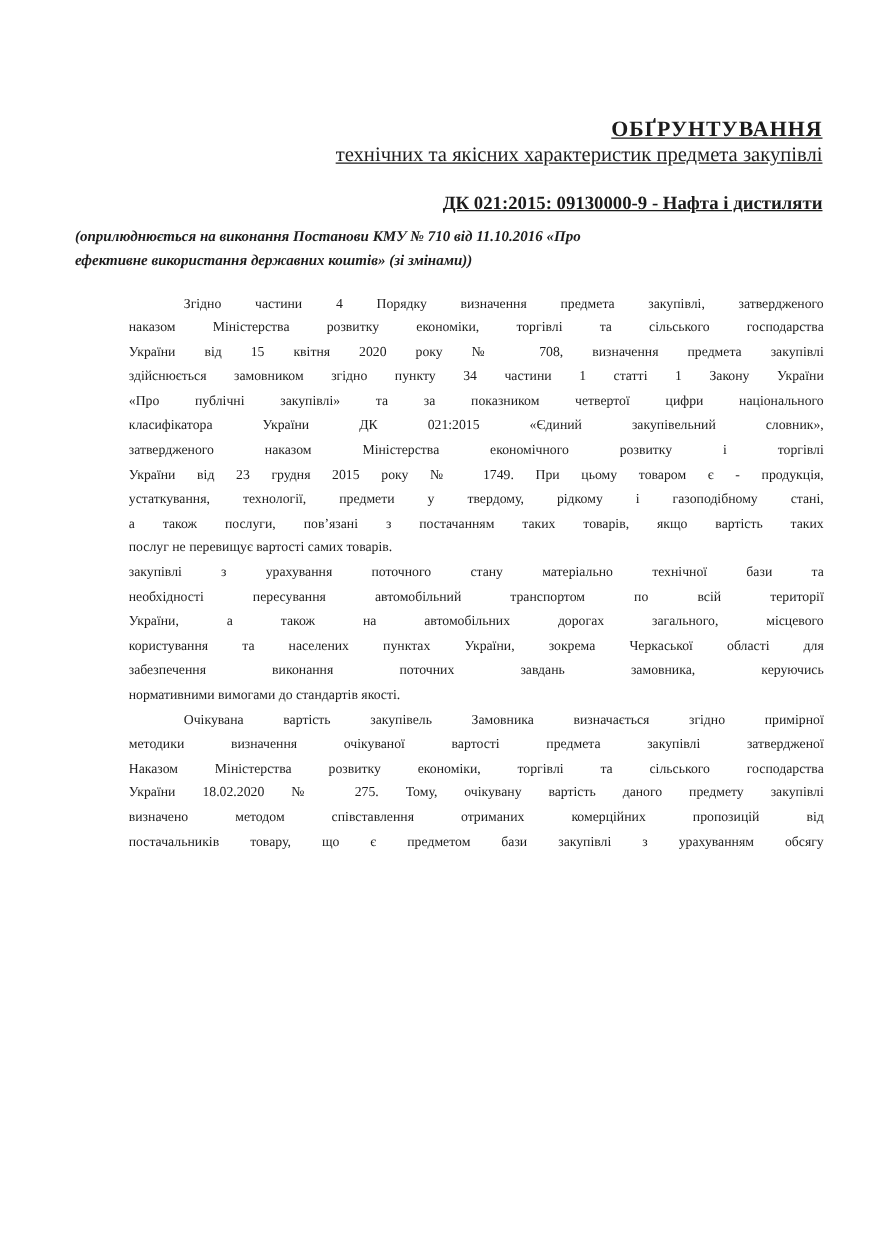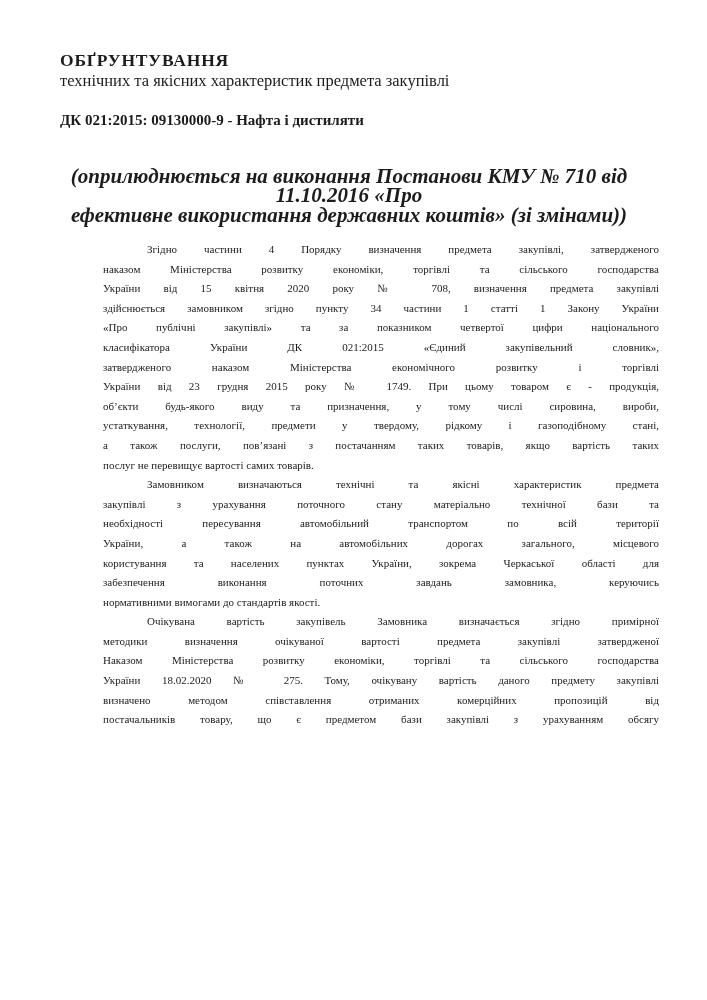--- a/index.html
+++ b/index.html
@@ -6,49 +6,49 @@
   #page {
     position: relative;
     width: 707px;
     height: 1000px;
     background: #ffffff;
     color: #1c1c1c;
     font-family: "Liberation Serif", "DejaVu Serif", serif;
     overflow: hidden;
   }
   .header {
-    padding-top: 50px;
+    padding-top: 93px;
     margin-left: 60px;
     width: 598px;
-    text-align: left;
+    text-align: right;
+    text-decoration: underline;
   }
   .header-title {
     font-weight: bold;
     font-size: 17.5px;
     line-height: 21px;
     letter-spacing: 0.8px;
   }
   .header-subtitle {
     font-size: 16.5px;
     line-height: 20px;
   }
   .code-block {
     margin-top: 20px;
     font-weight: bold;
     font-size: 15px;
     line-height: 19.5px;
   }
   .note-block {
     margin-left: 60px;
     width: 578px;
-    margin-top: 36px;
-    text-align: center;
+    margin-top: 6px;
     font-style: italic;
     font-weight: bold;
-    font-size: 21px;
+    font-size: 12px;
     line-height: 19.5px;
   }
   .body-text {
     margin-left: 103px;
     width: 556px;
     margin-top: 15px;
     font-size: 11px;
     line-height: 19.6px;
   }
   .body-line {
@@ -78,27 +78,25 @@
   <div class="body-text">
       <div class="paragraph">
         <div class="body-line first">Згідно частини 4 Порядку визначення предмета закупівлі, затвердженого</div>
         <div class="body-line">наказом Міністерства розвитку економіки, торгівлі та сільського господарства</div>
         <div class="body-line">України від 15 квітня 2020 року № 708, визначення предмета закупівлі</div>
         <div class="body-line">здійснюється замовником згідно пункту 34 частини 1 статті 1 Закону України</div>
         <div class="body-line">«Про публічні закупівлі» та за показником четвертої цифри національного</div>
         <div class="body-line">класифікатора України ДК 021:2015 «Єдиний закупівельний словник»,</div>
         <div class="body-line">затвердженого наказом Міністерства економічного розвитку і торгівлі</div>
         <div class="body-line">України від 23 грудня 2015 року № 1749. При цьому товаром є - продукція,</div>
-        <div class="body-line">об’єкти будь-якого виду та призначення, у тому числі сировина, вироби,</div>
         <div class="body-line">устаткування, технології, предмети у твердому, рідкому і газоподібному стані,</div>
         <div class="body-line">а також послуги, пов’язані з постачанням таких товарів, якщо вартість таких</div>
         <div class="body-line last">послуг не перевищує вартості самих товарів.</div>
       </div>
       <div class="paragraph">
-        <div class="body-line first">Замовником визначаються технічні та якісні характеристик предмета</div>
         <div class="body-line">закупівлі з урахування поточного стану матеріально технічної бази та</div>
         <div class="body-line">необхідності пересування автомобільний транспортом по всій території</div>
         <div class="body-line">України, а також на автомобільних дорогах загального, місцевого</div>
         <div class="body-line">користування та населених пунктах України, зокрема Черкаської області для</div>
         <div class="body-line">забезпечення виконання поточних завдань замовника, керуючись</div>
         <div class="body-line last">нормативними вимогами до стандартів якості.</div>
       </div>
       <div class="paragraph">
         <div class="body-line first">Очікувана вартість закупівель Замовника визначається згідно примірної</div>
         <div class="body-line">методики визначення очікуваної вартості предмета закупівлі затвердженої</div>

